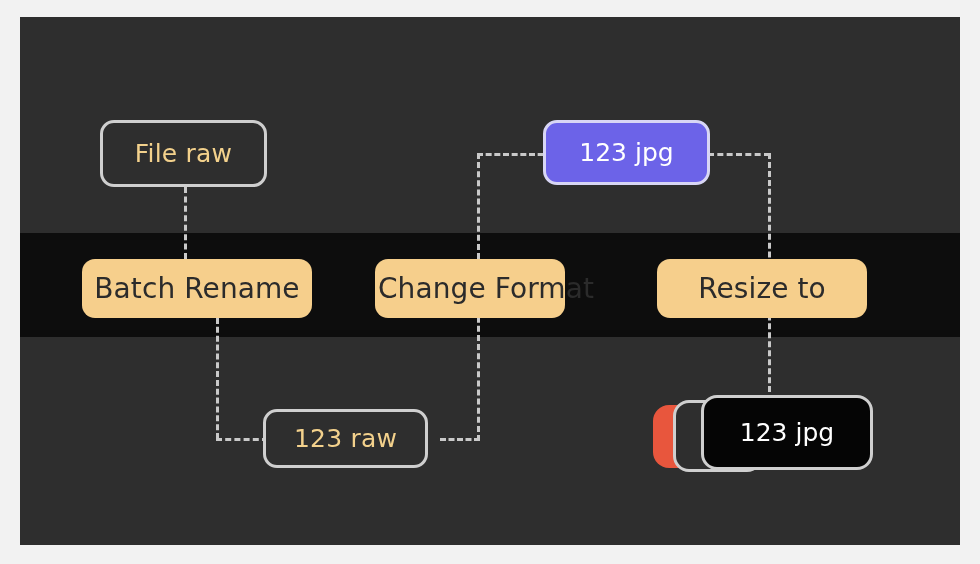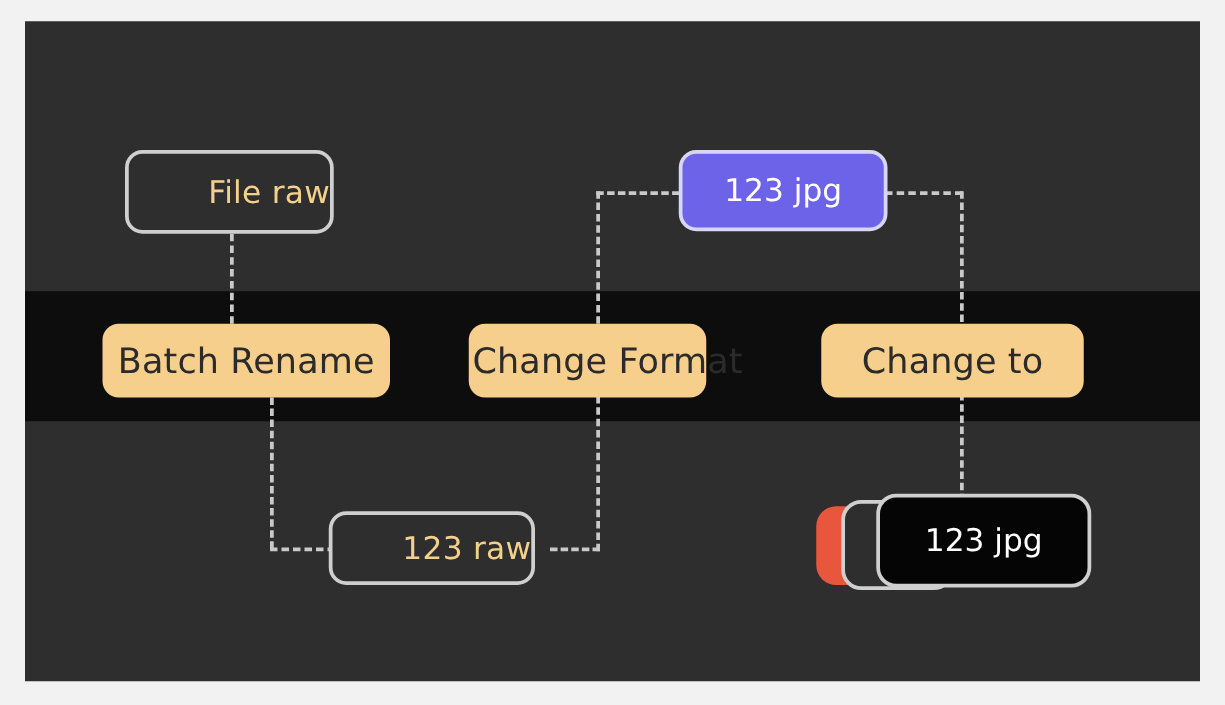--- a/index.html
+++ b/index.html
@@ -66,21 +66,20 @@
   }
 
   
   .node-outline {
     background: #2e2e2e;
     border: 3px solid #cfcfcf;
     border-radius: 14px;
     color: #f3d18c;
     font-size: 25px;
     letter-spacing: 0.2px;
-    justify-content: flex-end;
   }
 
   
   .node-action {
     background: #f6cf8c;
     border-radius: 13px;
     color: #2b2b2b;
     font-size: 28px;
     letter-spacing: 0.1px;
   }
@@ -145,21 +144,21 @@
 
     <div class="node node-action" style="left:62px; top:242px; width:230px; height:59px;">
       <span>Batch Rename</span>
     </div>
 
     <div class="node node-action" style="left:355px; top:242px; width:190px; height:59px;padding-left:32px;">
       <span>Change Format</span>
     </div>
 
     <div class="node node-action" style="left:637px; top:242px; width:210px; height:59px;">
-      <span>Change to</span>
+      <span>Resize to</span>
     </div>
 
     <div class="node node-outline" style="left:243px; top:392px; width:165px; height:59px;">
       <span>123 raw</span>
     </div>
 
     <div class="node node-purple" style="left:523px; top:103px; width:167px; height:65px;">
       <span>123 jpg</span>
     </div>
 

